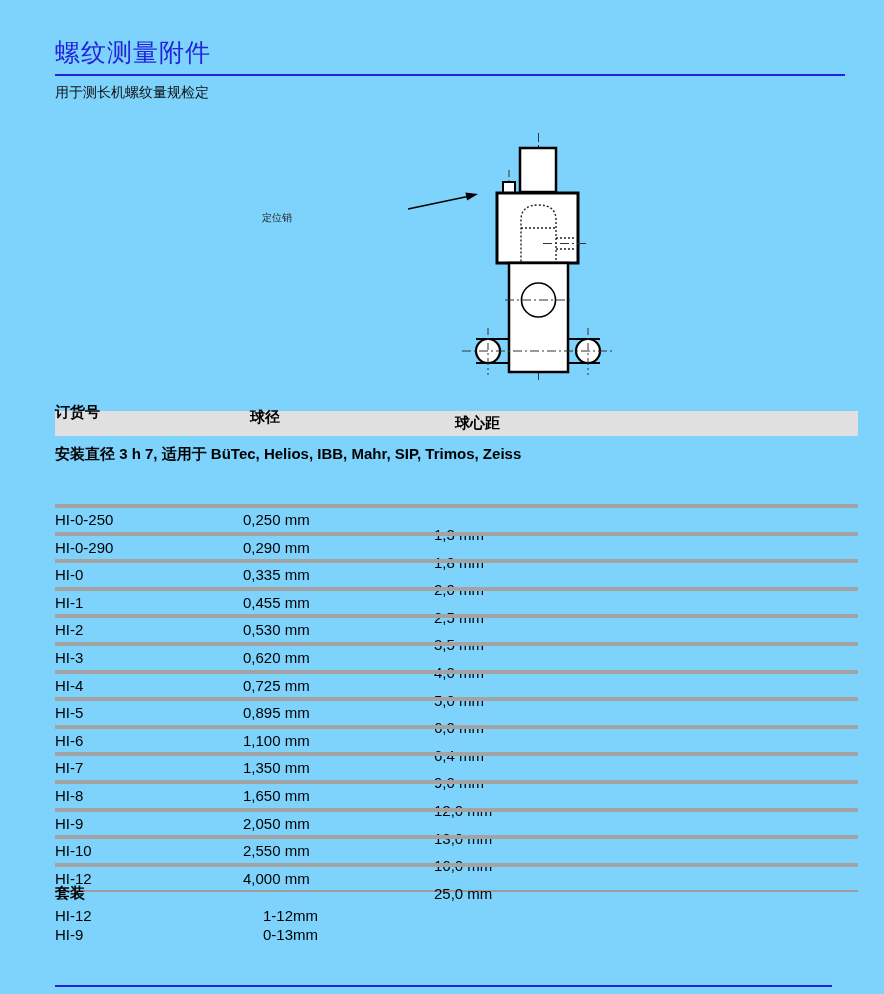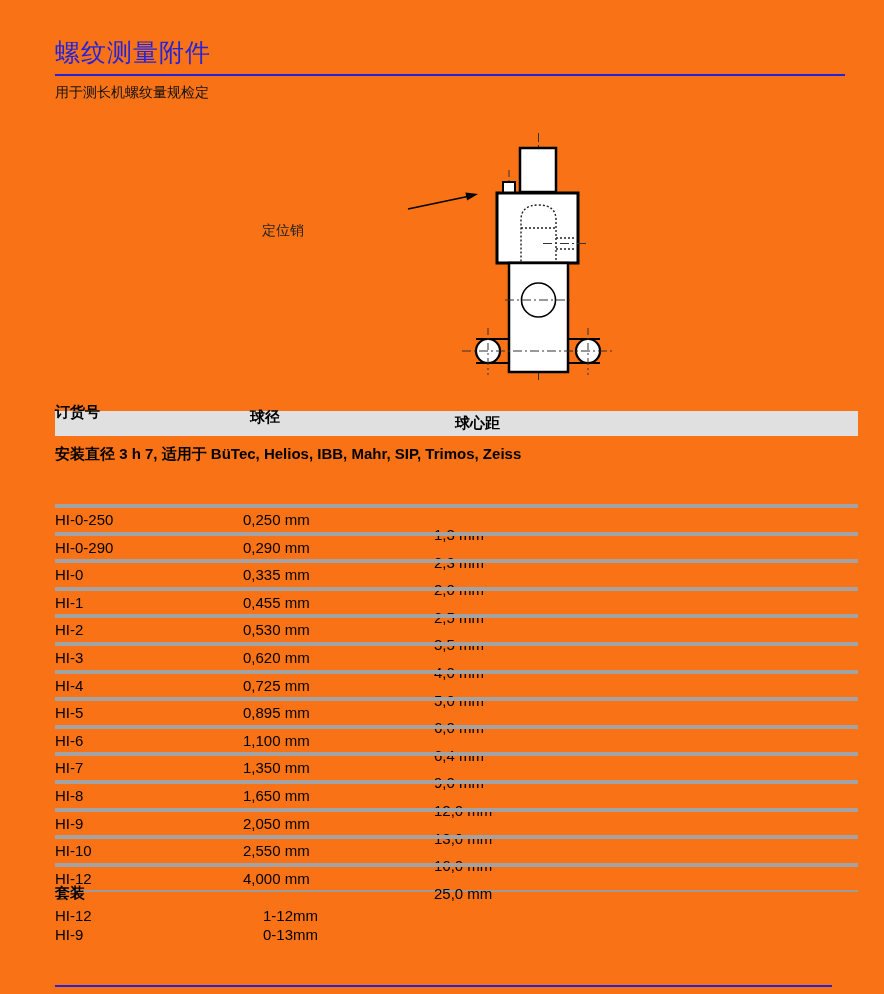--- a/index.html
+++ b/index.html
@@ -1,26 +1,26 @@
 <!DOCTYPE html>
 <html><head>
 <meta charset="utf-8">
 <style>
   html,body{margin:0;padding:0;background:#ffffff;}
   .page{
-    position:relative;width:884px;height:994px;background:#f97316;overflow:hidden;
+    position:relative;width:884px;height:994px;background:#7dd3fc;overflow:hidden;
     font-family:"Liberation Sans","DejaVu Sans",sans-serif;color:#000;
   }
   .page-title{
     position:absolute;left:55px;top:36px;font-size:25px;letter-spacing:1px;
     color:#2323dd;font-family:"DejaVu Serif","Liberation Serif",serif;font-weight:400;
   }
   .title-rule{position:absolute;left:55px;top:74px;width:790px;height:2px;background:#2323dd;}
   .subtitle{position:absolute;left:55px;top:84px;font-size:14px;color:#111;}
-  .diagram-label{position:absolute;left:262px;top:222px;font-size:14px;color:#222;}
+  .diagram-label{position:absolute;left:262px;top:211px;font-size:10px;color:#222;}
   .diagram-svg{position:absolute;left:400px;top:125px;}
   .tbl-headband{position:absolute;left:55px;top:411px;width:803px;height:25px;background:#e0e0e0;}
   .tbl-h{position:absolute;font-size:15px;font-weight:bold;color:#000;}
   .tbl-h.h1{left:55px;top:403px;}
   .tbl-h.h2{left:250px;top:408px;}
   .tbl-h.h3{left:455px;top:414px;}
   .section-title{position:absolute;left:55px;top:445px;font-size:15px;font-weight:bold;color:#000;}
   .t-rows{position:absolute;left:55px;top:504px;width:803px;border-bottom:2px solid #9c9c9c;}
   .t-row{position:relative;height:23.6px;border-top:4px solid #a3a3a3;font-size:15px;}
   .t-row .c1{position:absolute;left:0;top:3px;}
@@ -93,21 +93,21 @@
 
       <div class="t-row">
         <span class="c1">HI-0-250</span>
         <span class="c2">0,250 mm</span>
         <span class="c3">1,3 mm</span>
       </div>
 
       <div class="t-row">
         <span class="c1">HI-0-290</span>
         <span class="c2">0,290 mm</span>
-        <span class="c3">2,3 mm</span>
+        <span class="c3">1,8 mm</span>
       </div>
 
       <div class="t-row">
         <span class="c1">HI-0</span>
         <span class="c2">0,335 mm</span>
         <span class="c3">2,0 mm</span>
       </div>
 
       <div class="t-row">
         <span class="c1">HI-1</span>

